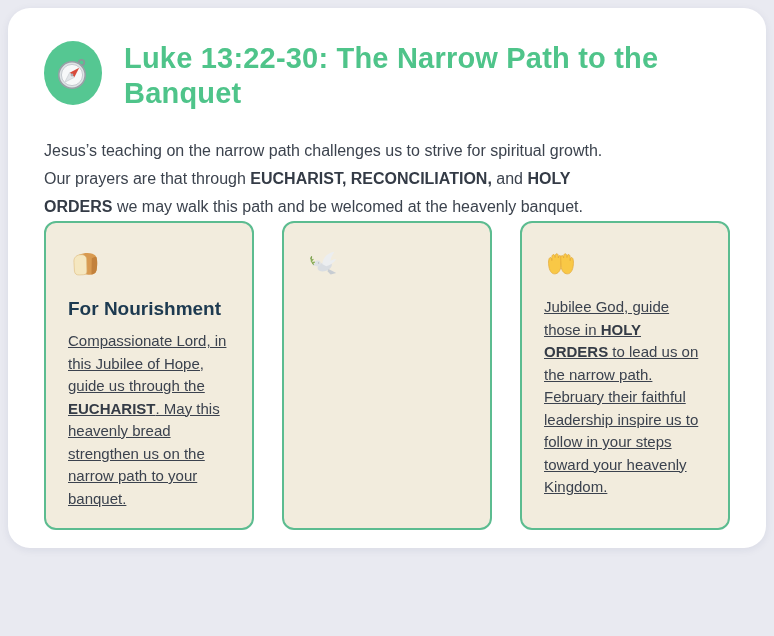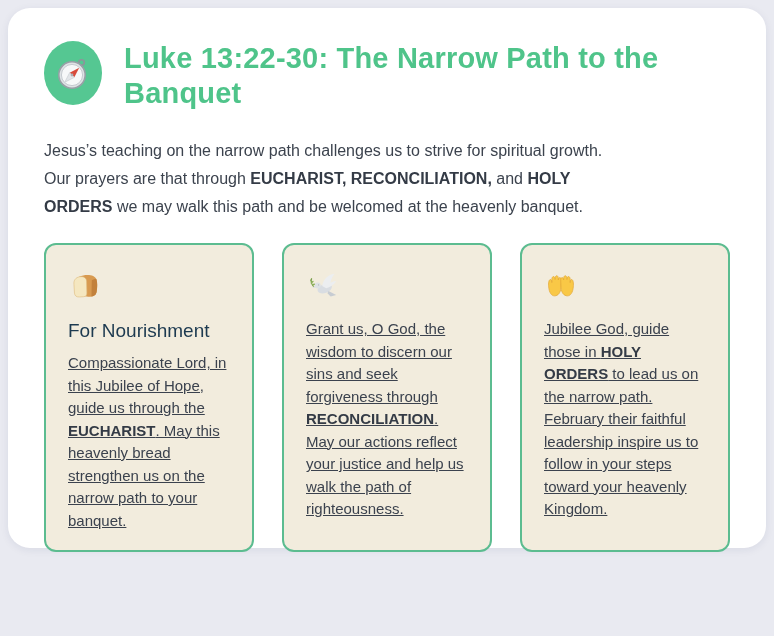--- a/index.html
+++ b/index.html
@@ -28,35 +28,34 @@
   .title {
     font-size: 29px; line-height: 35px; font-weight: 700;
     color: #4fc48a;
     max-width: 600px;
     letter-spacing: 0.2px;
   }
   .intro {
     max-width: 580px;
     font-size: 16px; line-height: 28px;
     color: #3c434e;
-    margin-bottom: 22px;
   }
   .intro strong, .card-text strong { font-weight: 700; color: #343b46; }
   .cards { display: flex; gap: 28px; align-items: stretch; }
   .card {
     flex: 1 1 0;
     background: #f2ecdd;
     border: 2px solid #5cbc90;
     border-radius: 12px;
     padding: 24px 22px 18px 22px;
   }
   .card-icon { height: 34px; margin-bottom: 15px; }
   .card-icon svg { width: 34px; height: 34px; display: block; }
   .card-title {
-    font-size: 19px; line-height: 25px; font-weight: 400;
+    font-size: 19px; line-height: 25px; font-weight: 700;
     color: #1d3a50;
     margin-bottom: 9px;
   }
   .card-text { font-size: 15px; line-height: 22.5px; color: #3b424e; text-decoration: underline; }
 </style>
 </head>
 <body>
 
 <div class="page">
   <div class="sheet">
@@ -101,21 +100,20 @@
             <ellipse cx="6.1" cy="12.6" rx="2.2" ry="0.9" fill="#7aa04c" transform="rotate(-70 6.1 12.6)"></ellipse>
             <ellipse cx="8.9" cy="18.2" rx="2" ry="0.9" fill="#8bb05a" transform="rotate(-20 8.9 18.2)"></ellipse>
             <polygon points="10.6,19.6 7.6,21.8 11.5,22" fill="#d9dde2"></polygon>
             <ellipse cx="22" cy="23" rx="8.8" ry="5.2" transform="rotate(-20 22 23)" fill="#d9dde2"></ellipse>
             <circle cx="13.8" cy="19.4" r="3.5" fill="#dde1e5"></circle>
             <path d="M19 20 C20 12 26 6.5 33.5 5.5 C30.8 9 29.2 13 28.7 16.5 C30.7 15 33.2 14.2 35.6 14.5 C32.5 18.6 28.4 21.6 23.8 22.6 Z" fill="#eceef0"></path>
             <path d="M26.5 26 L35.5 30.5 L29 32.4 L25.2 28.6 Z" fill="#c7ccd2"></path>
             <circle cx="14.9" cy="18.7" r="0.55" fill="#6b7075"></circle>
           </svg>
         </div>
-        <p class="card-text"><span>Grant us, O God, the wisdom to discern our sins and seek forgiveness through </span><strong>RECONCILIATION</strong><span>. May our actions reflect your justice and help us walk the path of righteousness.</span></p>
       </section>
 
       <section class="card">
         <div class="card-icon">
           <svg viewBox="0 0 40 40">
             <g fill="#f9c846" stroke="#e3a93a" stroke-width="0.9" stroke-linejoin="round">
               <path d="M5.5 21 C5 16.5 5.8 12.5 7.4 12.4 C8.7 12.3 9.2 14.2 9.2 16 L9.2 12.4 C9.2 10.4 10 8.9 11.2 8.9 C12.4 8.9 13 10.4 13 12.4 L13 11.4 C13 9.4 13.8 7.9 15 7.9 C16.2 7.9 16.9 9.5 16.9 11.4 L16.9 12.9 C16.9 11.4 17.6 10.1 18.7 10.1 C19.8 10.1 20.3 11.5 20.3 13.1 L19.9 22 C19.6 28 16.4 31.6 12.5 31.6 C8.6 31.6 6.1 27.5 5.5 21 Z"></path>
               <path d="M34.5 21 C35 16.5 34.2 12.5 32.6 12.4 C31.3 12.3 30.8 14.2 30.8 16 L30.8 12.4 C30.8 10.4 30 8.9 28.8 8.9 C27.6 8.9 27 10.4 27 12.4 L27 11.4 C27 9.4 26.2 7.9 25 7.9 C23.8 7.9 23.1 9.5 23.1 11.4 L23.1 12.9 C23.1 11.4 22.4 10.1 21.3 10.1 C20.2 10.1 19.7 11.5 19.7 13.1 L20.1 22 C20.4 28 23.6 31.6 27.5 31.6 C31.4 31.6 33.9 27.5 34.5 21 Z"></path>
             </g>
           </svg>

